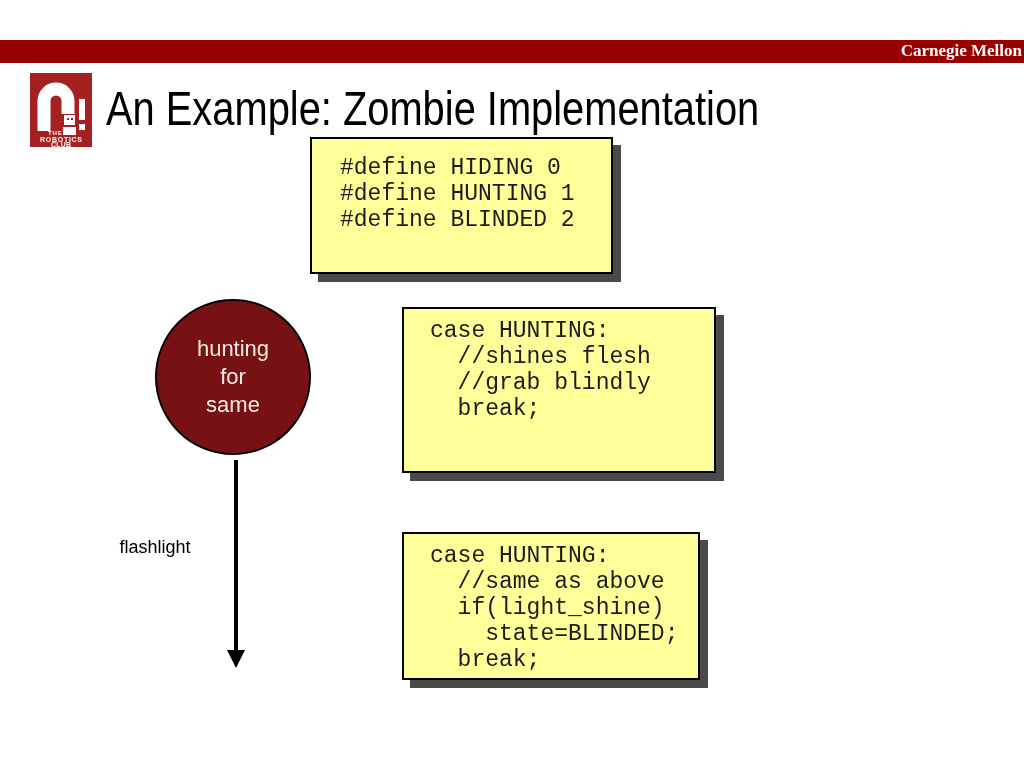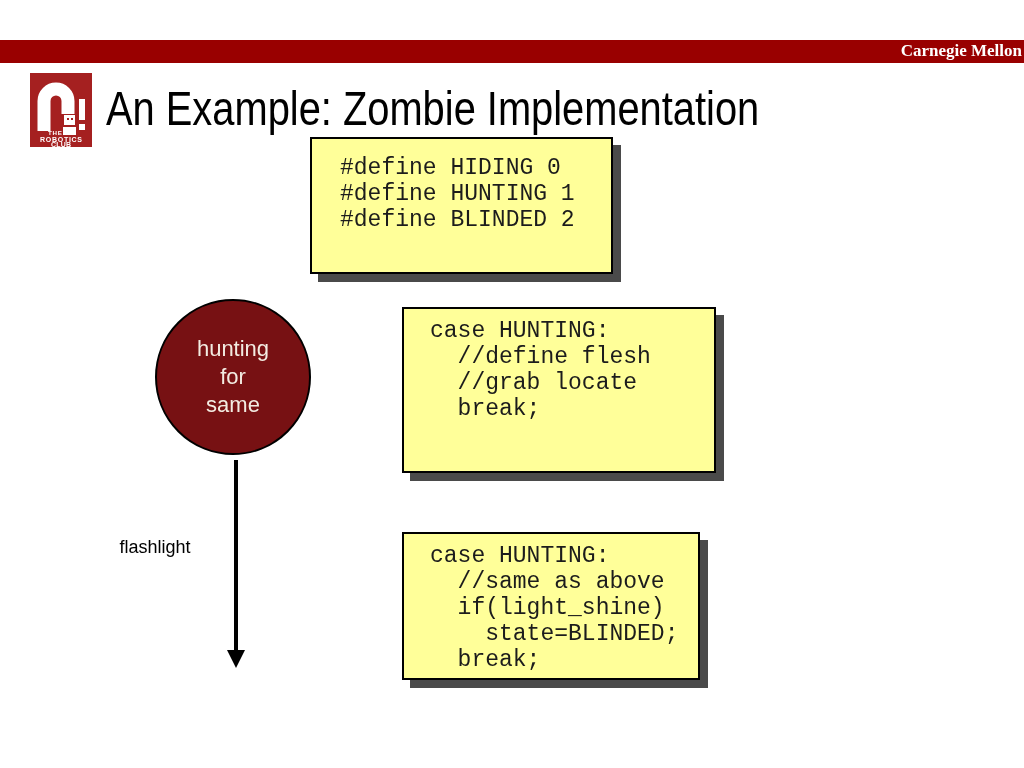--- a/index.html
+++ b/index.html
@@ -74,22 +74,22 @@
   </div>
 
   <div class="state-circle">
     <div>hunting</div>
     <div>for</div>
     <div>same</div>
   </div>
 
   <div class="code-box" id="box-hunting">
     <div class="code-line">case HUNTING:</div>
-    <div class="code-line">  //define flesh</div>
-    <div class="code-line">  //grab locate</div>
+    <div class="code-line">  //shines flesh</div>
+    <div class="code-line">  //grab blindly</div>
     <div class="code-line">  break;</div>
   </div>
 
   <div class="arrow-line"></div>
   <div class="arrow-head"></div>
 
   <div class="arrow-label">
     <div>flashlight</div>
   </div>
 

